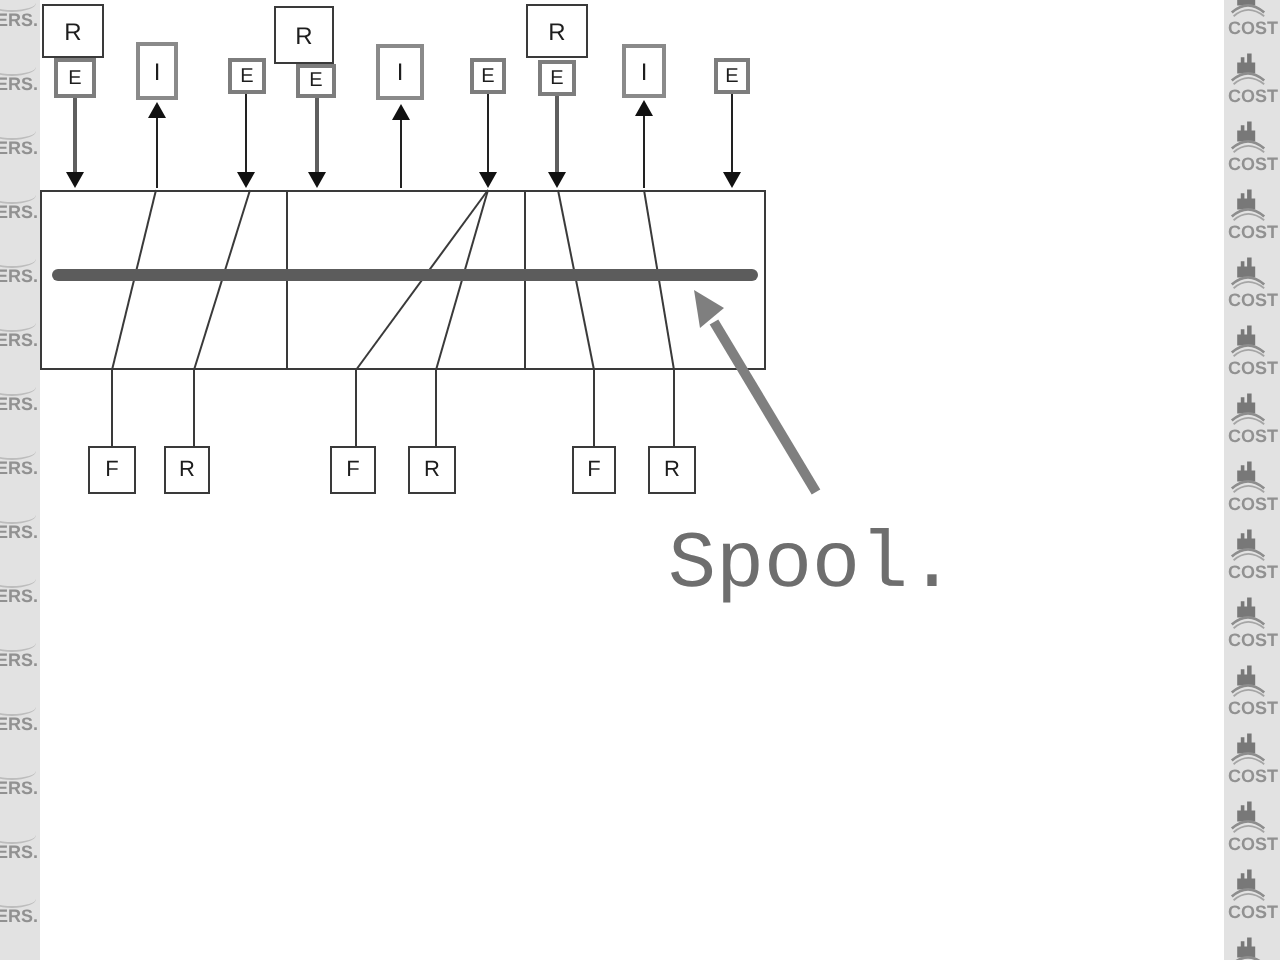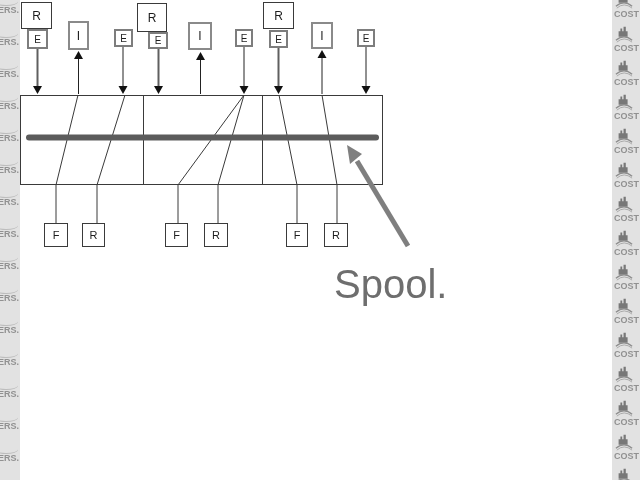--- a/index.html
+++ b/index.html
@@ -29,21 +29,21 @@
       display:flex;align-items:center;justify-content:center;
       color:#1d1d1d;font-size:11px;}
   .bx.r{border:1px solid #3a3a3a;font-size:12px;}
   .bx.e{border:2px solid #7d7d7d;font-size:10px;}
   .bx.i{border:2px solid #8a8a8a;font-size:12px;}
   .bx.f{border:1px solid #3a3a3a;font-size:11px;}
 
   svg.lines{position:absolute;left:0;top:0;}
 
   .spool-label{position:absolute;left:334px;top:262px;width:140px;
-               font-family:Liberation Sans, sans-serif;font-size:40px;
+               font-family:Liberation Mono, monospace;font-size:40px;
                color:#6e6e6e;line-height:1.1;}
 </style>
 </head>
 <body>
 
 <div class="page">
 
   <div class="strip left">
     <div class="wm-col l" id="left-col">
         <div class="wm-unit-left">

